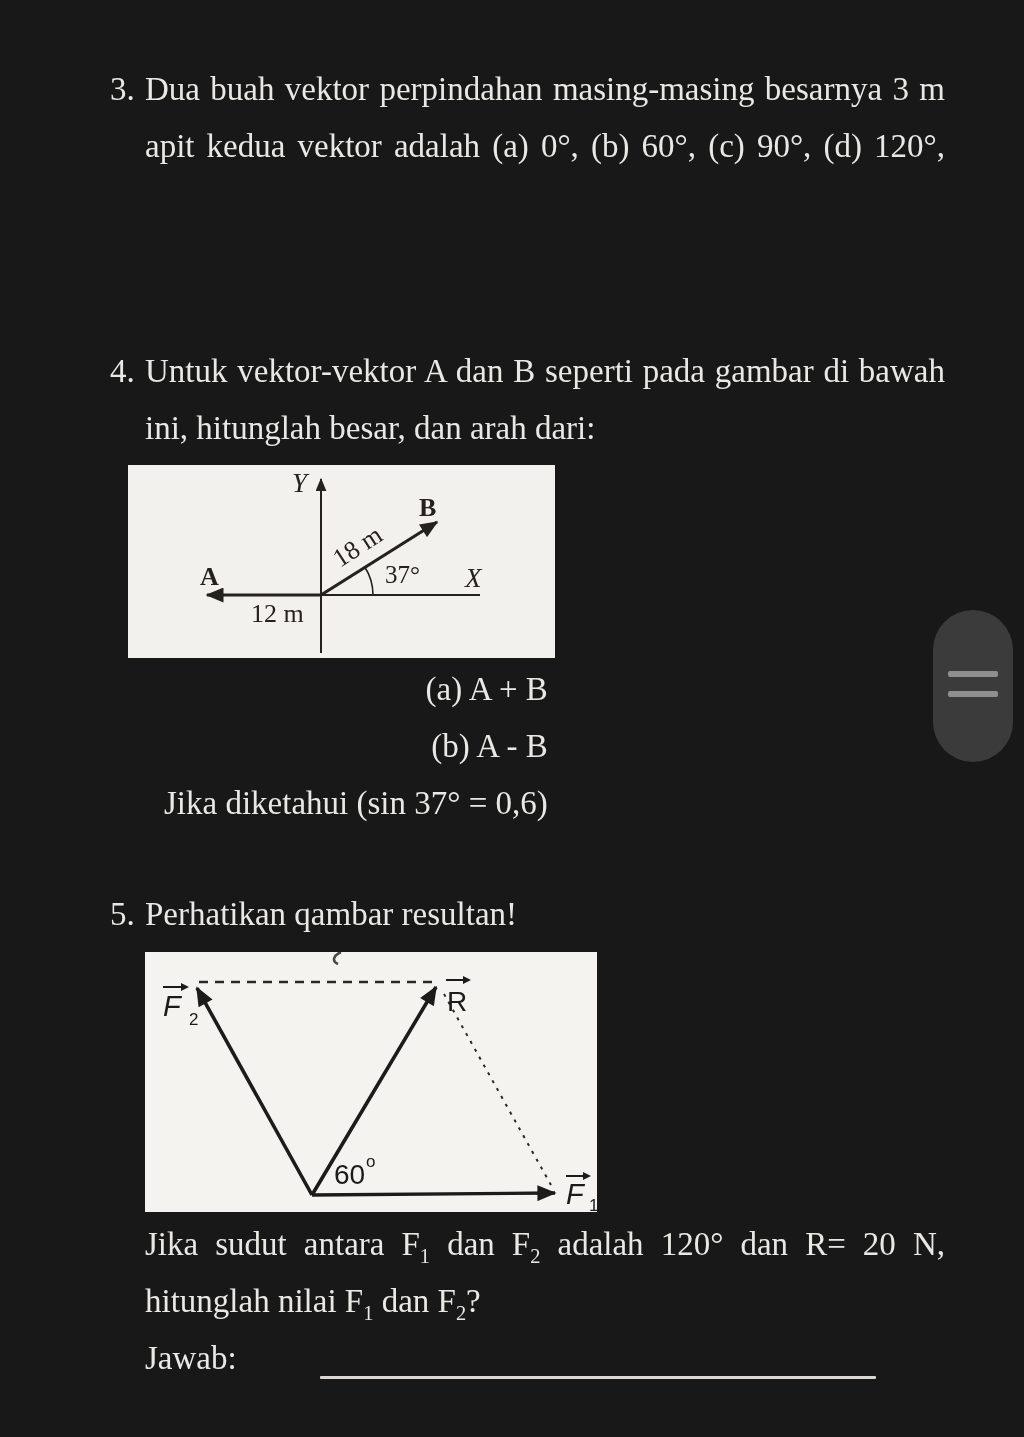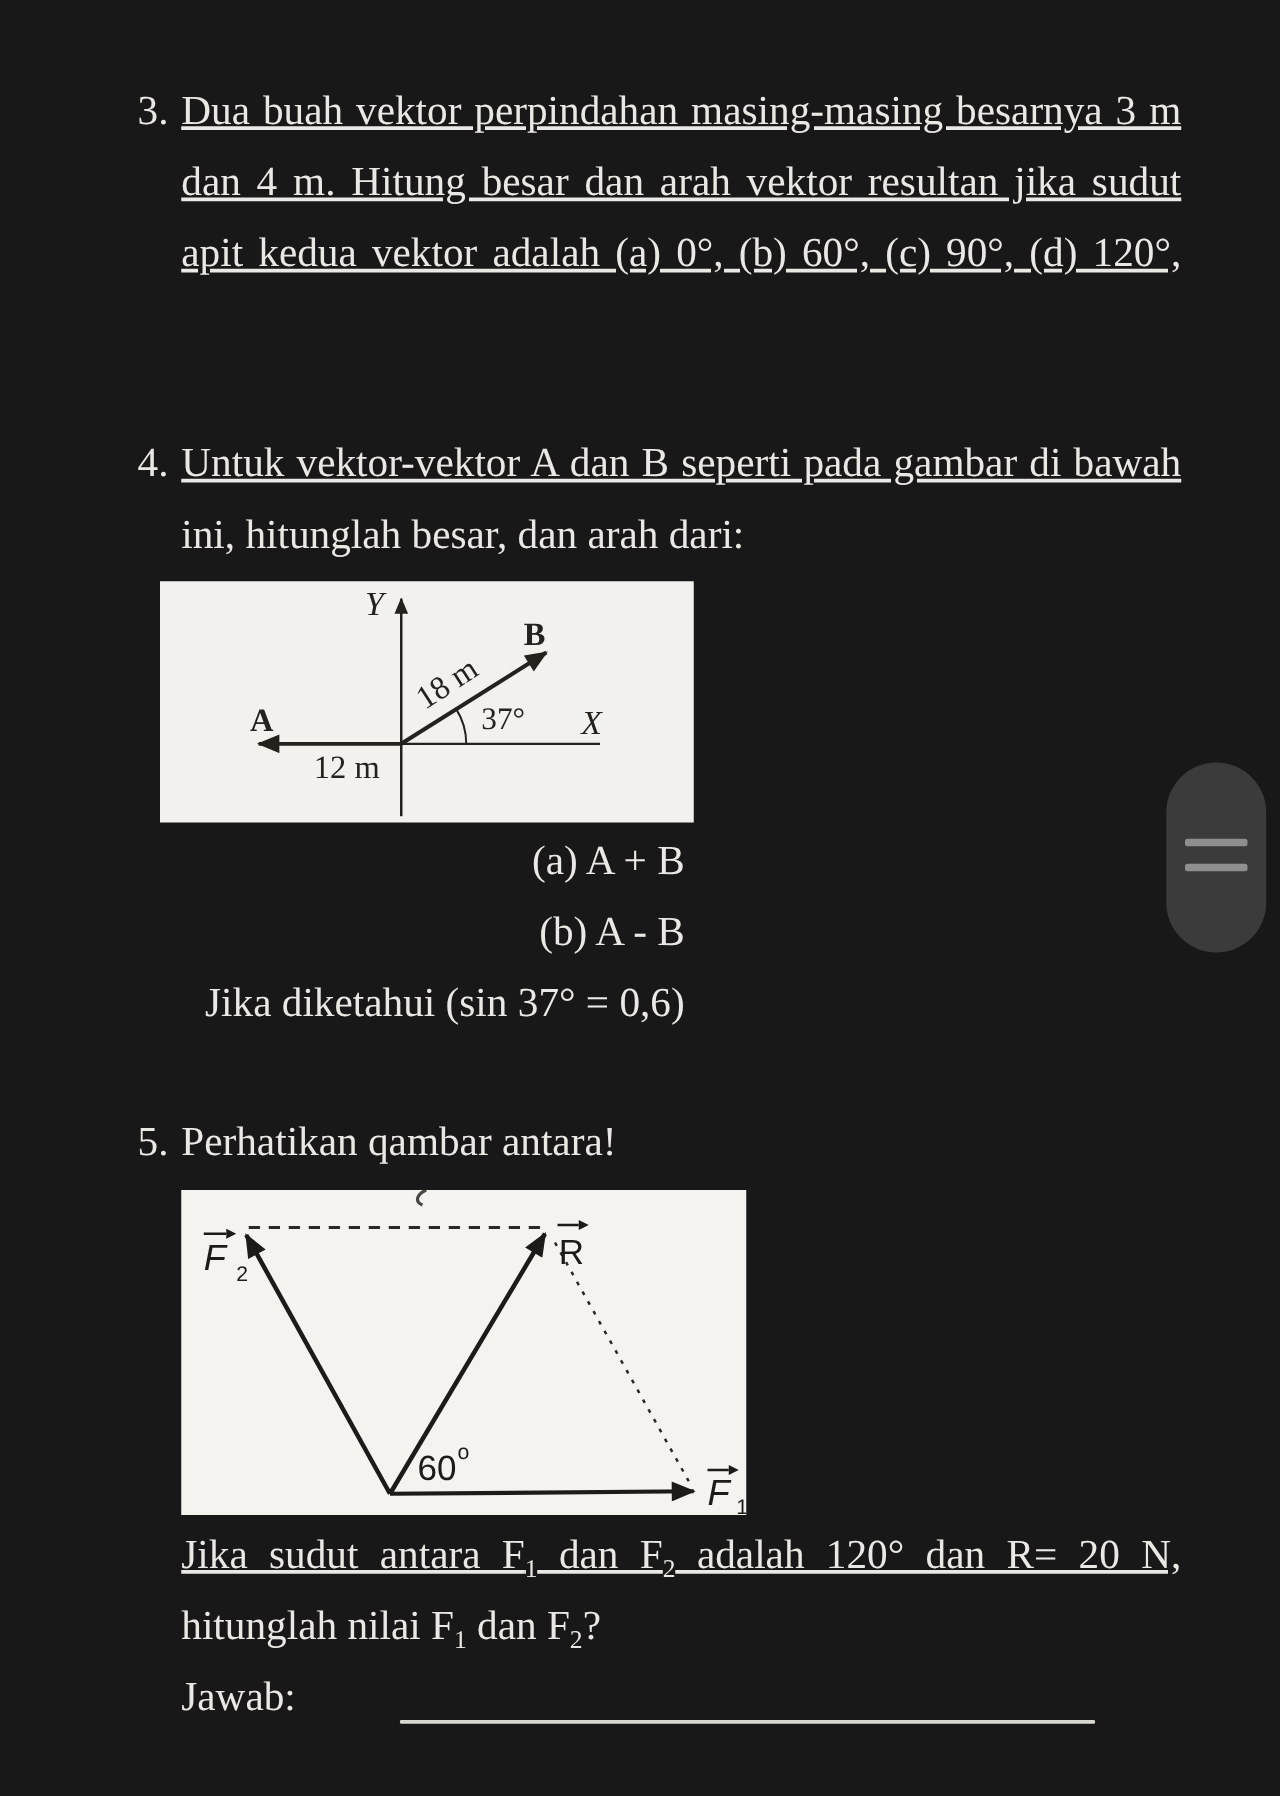--- a/index.html
+++ b/index.html
@@ -5,21 +5,21 @@
   html,body { margin:0; padding:0; background:#0e0e0e; }
   .screen {
     position:relative; width:1024px; height:1437px;
     background:#181818; overflow:hidden;
     font-family:"Liberation Serif", serif;
     color:#eae8e4;
   }
   .para { position:absolute; font-size:33px; line-height:57px; }
   .pnum { position:absolute; left:0; top:0; }
   .plines { margin-left:35px; width:800px; }
-  .jline { text-align:justify; text-align-last:justify;text-decoration:underline; }
+  .jline { text-align:justify; text-align-last:justify; }
   .itemline { white-space:nowrap;text-align:right; }
   sub { font-size:0.62em; line-height:0; }
 
   .figure-box { position:absolute; background:#f2f1ee; }
   .figure-box svg { display:block; width:100%; height:100%; }
   .fig-ink { stroke:#25211d; fill:none; }
   .fig-text { fill:#25211d; font-family:"Liberation Serif", serif; }
   .fig-sans { fill:#1d1b19; font-family:"Liberation Sans", sans-serif; }
 
   .answer-line { position:absolute; left:320px; top:1376px; width:556px; height:3px;
@@ -34,21 +34,20 @@
 </style>
 </head>
 <body>
 
 <div class="screen">
 
   <div class="para" style="left:110px; top:61px; width:835px;">
     <span class="pnum">3.</span>
     <div class="plines">
       <div class="jline">Dua buah vektor perpindahan masing-masing besarnya 3 m</div>
-      <div class="jline">dan 4 m. Hitung besar dan arah vektor resultan jika sudut</div>
       <div class="jline">apit kedua vektor adalah (a) 0°, (b) 60°, (c) 90°, (d) 120°,</div>
     </div>
   </div>
 
   <div class="para" style="left:110px; top:343px; width:835px;">
     <span class="pnum">4.</span>
     <div class="plines">
       <div class="jline">Untuk vektor-vektor A dan B seperti pada gambar di bawah</div>
       <div>ini, hitunglah besar, dan arah dari:</div>
     </div>
@@ -87,21 +86,21 @@
 
   <div class="para" style="left:152px; top:661px;">
     <div class="itemline">(a) A + B</div>
     <div class="itemline">(b) A - B</div>
     <div class="itemline" style="margin-left:12px;">Jika diketahui (sin 37° = 0,6)</div>
   </div>
 
   <div class="para" style="left:110px; top:886px; width:835px;">
     <span class="pnum">5.</span>
     <div class="plines">
-      <div>Perhatikan qambar antara!</div>
+      <div>Perhatikan qambar resultan!</div>
     </div>
   </div>
 
   <div class="figure-box" style="left:145px; top:952px; width:452px; height:260px; background:#f4f3f0;">
     <svg viewBox="0 0 452 260">
       <defs>
         <marker id="ah-f" viewBox="0 0 12 10" refX="11" refY="5" markerWidth="20" markerHeight="16" orient="auto" markerUnits="userSpaceOnUse">
           <path d="M0,0 L12,5 L0,10 z" fill="#1d1b19"></path>
         </marker>
       </defs>

